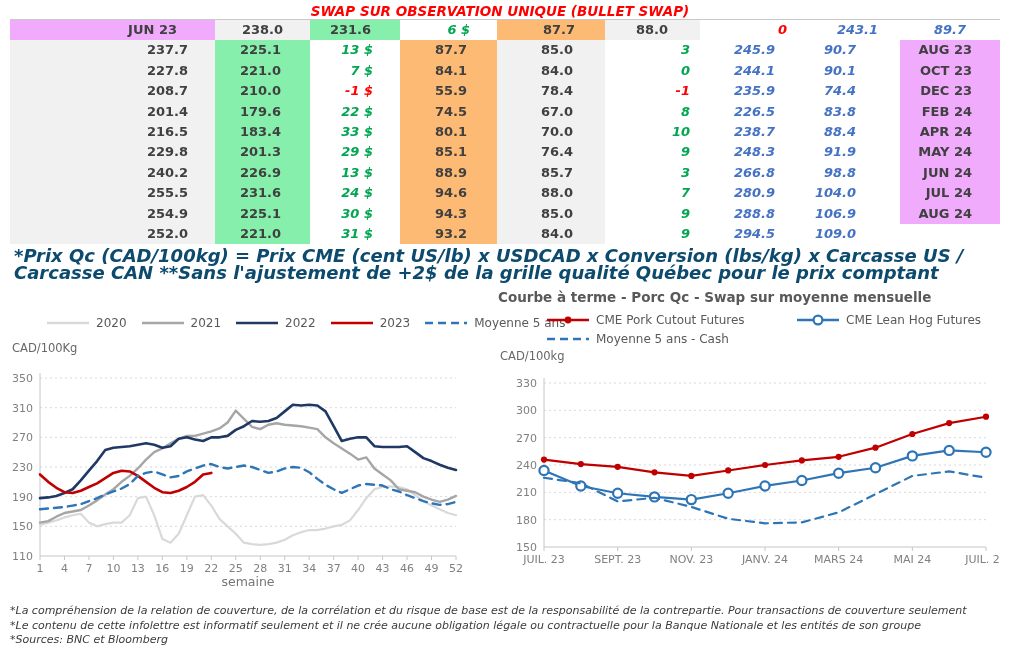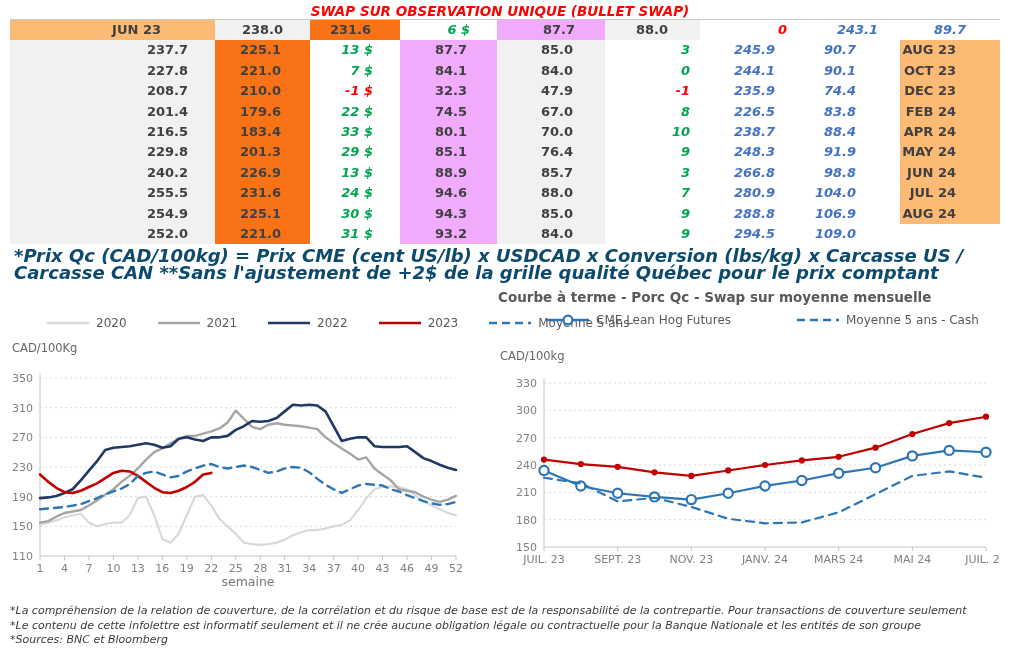--- a/index.html
+++ b/index.html
@@ -8,39 +8,39 @@
 
   .main-title{position:absolute;top:3px;left:0;width:100%;text-align:center;
               font-size:13.5px;font-weight:bold;font-style:italic;color:#ff0000;}
 
   
   .swap-table{position:absolute;left:10px;top:19px;width:1000px;display:grid;
               grid-template-columns:205px 95px 90px 97px 108px 95px 97px 103px 110px;
               border-top:1px solid #c9c9c9;}
   .cell{height:20.4px;line-height:20.4px;font-size:13px;font-weight:bold;color:#404040;
         text-align:right;white-space:nowrap;}
-  .c0{background:#fdba74;padding-right:54px;}
+  .c0{background:#f0abfc;padding-right:38px;}
   .c1{background:#f1f1f1;padding-right:27px;}
-  .c2{background:#f97316;padding-right:29px;}
+  .c2{background:#86efac;padding-right:29px;}
   .c3{padding-right:27px;font-style:italic;}
-  .c4{background:#f0abfc;padding-right:30px;}
+  .c4{background:#fdba74;padding-right:30px;}
   .c5{background:#f1f1f1;padding-right:32px;}
   .c6{padding-right:10px;font-style:italic;}
   .c7{padding-right:22px;font-style:italic;color:#4472c4;}
   .c8{padding-right:44px;font-style:italic;color:#4472c4;text-align:right;}
 
   .table-note{position:absolute;left:14px;top:247px;width:1004px;
               font-size:18px;font-weight:bold;font-style:italic;color:#0c4a6e;line-height:17px;}
 
   
   .chart-block{position:absolute;top:289px;}
   .chart-block.left{left:10px;width:478px;height:320px;}
   .chart-block.right{left:498px;width:518px;height:320px;}
   .chart-title{position:absolute;top:0;left:0;font-size:13.5px;font-weight:bold;color:#595959;white-space:nowrap;}
-  .legend-row{position:absolute;top:27px;left:36px;display:flex;align-items:center;gap:30px;}
+  .legend-row{position:absolute;top:27px;left:36px;display:flex;align-items:center;gap:14px;}
   .legend-grid{position:absolute;top:24px;left:48px;display:grid;grid-template-columns:250px auto;row-gap:5px;}
   .legend-item{display:flex;align-items:center;gap:6px;font-size:12px;color:#595959;white-space:nowrap;}
   .unit-label{position:absolute;left:2px;font-size:11.5px;color:#666;}
   .chart-block.left  .unit-label{top:52px;}
   .chart-block.right .unit-label{top:60px;}
   .chart-svg{position:absolute;left:0;top:80px;}
   .tick{font-size:11px;fill:#808080;}
   .xlabel{font-size:12.5px;fill:#767676;}
 
   .footnotes{position:absolute;left:10px;top:604px;width:1004px;
@@ -77,22 +77,22 @@
       <div class="cell c3" style="color: rgb(0, 166, 80);">7 $</div>
       <div class="cell c4">84.1</div>
       <div class="cell c5">84.0</div>
       <div class="cell c6" style="color: rgb(0, 166, 80);">0</div>
       <div class="cell c7">244.1</div>
       <div class="cell c8">90.1</div>
       <div class="cell c0">OCT 23</div>
       <div class="cell c1">208.7</div>
       <div class="cell c2">210.0</div>
       <div class="cell c3" style="color: rgb(255, 0, 0);">-1 $</div>
-      <div class="cell c4">32.3</div>
-      <div class="cell c5">47.9</div>
+      <div class="cell c4">55.9</div>
+      <div class="cell c5">78.4</div>
       <div class="cell c6" style="color: rgb(255, 0, 0);">-1</div>
       <div class="cell c7">235.9</div>
       <div class="cell c8">74.4</div>
       <div class="cell c0">DEC 23</div>
       <div class="cell c1">201.4</div>
       <div class="cell c2">179.6</div>
       <div class="cell c3" style="color: rgb(0, 166, 80);">22 $</div>
       <div class="cell c4">74.5</div>
       <div class="cell c5">67.0</div>
       <div class="cell c6" style="color: rgb(0, 166, 80);">8</div>
@@ -249,20 +249,27 @@
         <polyline points="30,105.41666666666666 38.15686274509804,112.83333333333334 46.31372549019608,118.76666666666667 54.470588235294116,123.21666666666668 62.627450980392155,123.95833333333334 70.7843137254902,121.73333333333333 78.94117647058823,118.025 87.09803921568627,114.31666666666666 95.25490196078431,109.125 103.41176470588236,103.93333333333334 111.56862745098039,101.70833333333334 119.72549019607844,102.45 127.88235294117646,106.9 136.0392156862745,112.83333333333334 144.19607843137254,118.76666666666667 152.3529411764706,123.21666666666668 160.50980392156862,123.95833333333334 168.66666666666666,121.73333333333333 176.82352941176472,118.025 184.98039215686276,112.83333333333334 193.13725490196077,105.41666666666666 201.2941176470588,103.93333333333334" fill="none" stroke="#c00000" stroke-width="2.6" stroke-linejoin="round" stroke-linecap="round"></polyline>
         <polyline points="30,140.275 38.15686274509804,139.53333333333333 46.31372549019608,138.79166666666666 54.470588235294116,138.04999999999998 62.627450980392155,136.56666666666666 70.7843137254902,135.08333333333334 78.94117647058823,132.11666666666667 87.09803921568627,129.15 95.25490196078431,125.44166666666666 103.41176470588236,122.475 111.56862745098039,119.50833333333334 119.72549019607844,115.05833333333334 127.88235294117646,106.9 136.0392156862745,103.93333333333334 144.19607843137254,102.45 152.3529411764706,105.41666666666666 160.50980392156862,108.38333333333334 168.66666666666666,106.9 176.82352941176472,102.45 184.98039215686276,99.48333333333333 193.13725490196077,96.51666666666667 201.2941176470588,95.03333333333333 209.45098039215688,98 217.60784313725492,99.48333333333333 225.76470588235293,98 233.92156862745097,96.51666666666667 242.078431372549,98 250.23529411764707,100.96666666666668 258.3921568627451,103.93333333333334 266.5490196078431,102.45 274.7058823529412,99.48333333333333 282.8627450980392,98 291.01960784313724,98.74166666666666 299.1764705882353,103.19166666666666 307.3333333333333,109.86666666666666 315.4901960784314,115.8 323.64705882352945,120.25 331.80392156862746,123.95833333333334 339.9607843137255,120.25 348.11764705882354,116.54166666666666 356.27450980392155,115.05833333333334 364.4313725490196,115.8 372.5882352941176,116.54166666666666 380.7450980392157,120.25 388.90196078431376,122.475 397.05882352941177,126.18333333333334 405.21568627450984,129.15 413.37254901960785,132.11666666666667 421.52941176470586,134.3416666666667 429.6862745098039,135.825 437.84313725490193,135.08333333333334 446,132.85833333333335" fill="none" stroke="#2e75b6" stroke-width="2.4" stroke-linejoin="round" stroke-linecap="round" stroke-dasharray="8 6"></polyline>
       </svg>
   </div>
 
   <div class="chart-block right">
     <div class="chart-title">Courbe à terme - Porc Qc - Swap sur moyenne mensuelle</div>
     <div class="legend-grid">
         <div class="legend-item">
           <svg width="44" height="12">
+            <line x1="1" y1="6" x2="43" y2="6" stroke="#c00000" stroke-width="2.6"></line>
+            <circle cx="22" cy="6" r="3.4" fill="#c00000"></circle>
+          </svg>
+          <span>CME Pork Cutout Futures</span>
+        </div>
+        <div class="legend-item">
+          <svg width="44" height="12">
             <line x1="1" y1="6" x2="43" y2="6" stroke="#2e75b6" stroke-width="2.6"></line>
             <circle cx="22" cy="6" r="4.4" fill="#fff" stroke="#2e75b6" stroke-width="2.2"></circle>
           </svg>
           <span>CME Lean Hog Futures</span>
         </div>
         <div class="legend-item">
           <svg width="44" height="12">
             <line x1="1" y1="6" x2="43" y2="6" stroke="#2e75b6" stroke-width="2.6" stroke-dasharray="8 5"></line>
           </svg>
           <span>Moyenne 5 ans - Cash</span>

